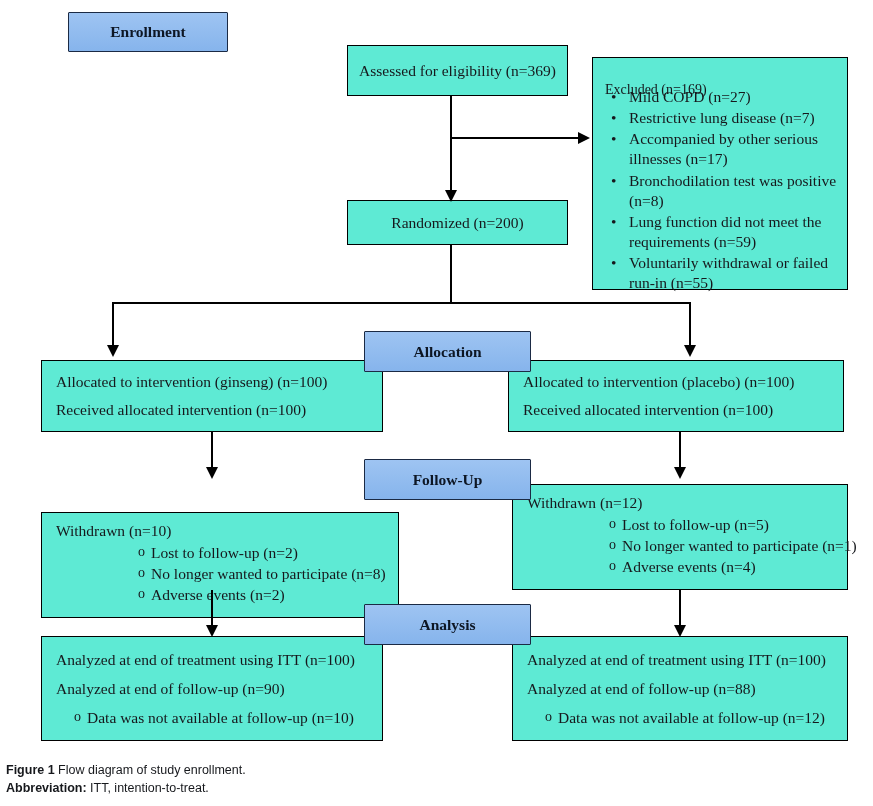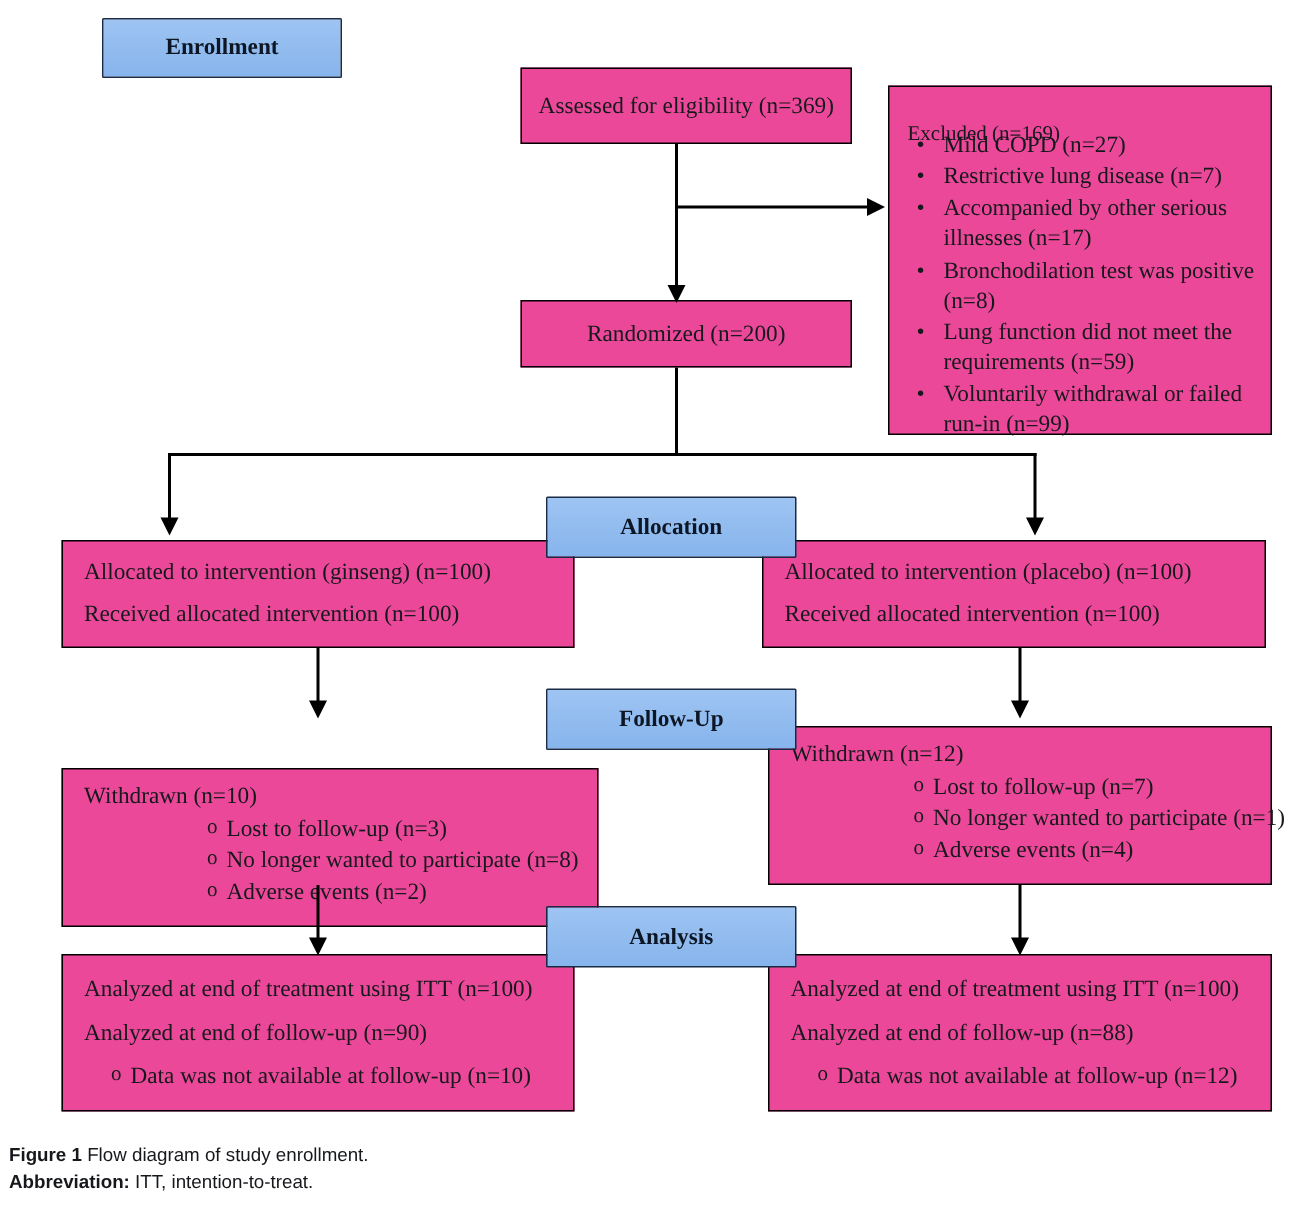--- a/index.html
+++ b/index.html
@@ -19,21 +19,21 @@
     height: 806px;
     background: #ffffff;
     overflow: hidden;
   }
 
   
   .box {
     position: absolute;
     box-sizing: border-box;
     border: 1.6px solid #000000;
-    background: #ec4899;
+    background: #5eead4;
   }
   .box .txt {
     position: absolute;
     font-size: 15.5px;
     line-height: 1.32;
     white-space: nowrap;
   }
   .center-line {
     position: absolute;
     box-sizing: border-box;
@@ -193,21 +193,21 @@
       <li>
         <span class="bullet">•</span>
         <span>Bronchodilation test was positive (n=8)</span>
       </li>
       <li>
         <span class="bullet">•</span>
         <span>Lung function did not meet the requirements (n=59)</span>
       </li>
       <li>
         <span class="bullet">•</span>
-        <span>Voluntarily withdrawal or failed run-in (n=99)</span>
+        <span>Voluntarily withdrawal or failed run-in (n=55)</span>
       </li>
     </ul>
   </div>
 
   <div class="box" style="left:347px; top:200px; width:221px; height:45px;">
     <div class="center-line" style="top:13px; left:0;">Randomized (n=200)</div>
   </div>
 
   <div class="vline" style="left:450px; top:245px; height:58px;"></div>
 
@@ -241,39 +241,39 @@
 
   <div class="stage" style="left:364px; top:459px; width:167px; height:41px;">
     <span>Follow-Up</span>
   </div>
 
   <div class="box" style="left:41px; top:512px; width:358px; height:106px;">
     <div class="txt" style="left:14px; top:8px;">Withdrawn (n=10)</div>
     <ul class="sub-list" style="position:absolute; left:96px; top:30px;">
       <li>
         <span class="omark">o</span>
-        <span>Lost to follow-up (n=3)</span>
+        <span>Lost to follow-up (n=2)</span>
       </li>
       <li>
         <span class="omark">o</span>
         <span>No longer wanted to participate (n=8)</span>
       </li>
       <li>
         <span class="omark">o</span>
         <span>Adverse events (n=2)</span>
       </li>
     </ul>
   </div>
 
   <div class="box" style="left:512px; top:484px; width:336px; height:106px;padding-left:47px;">
     <div class="txt" style="left:14px; top:8px;">Withdrawn (n=12)</div>
     <ul class="sub-list" style="position:absolute; left:96px; top:30px;">
       <li>
         <span class="omark">o</span>
-        <span>Lost to follow-up (n=7)</span>
+        <span>Lost to follow-up (n=5)</span>
       </li>
       <li>
         <span class="omark">o</span>
         <span>No longer wanted to participate (n=1)</span>
       </li>
       <li>
         <span class="omark">o</span>
         <span>Adverse events (n=4)</span>
       </li>
     </ul>

